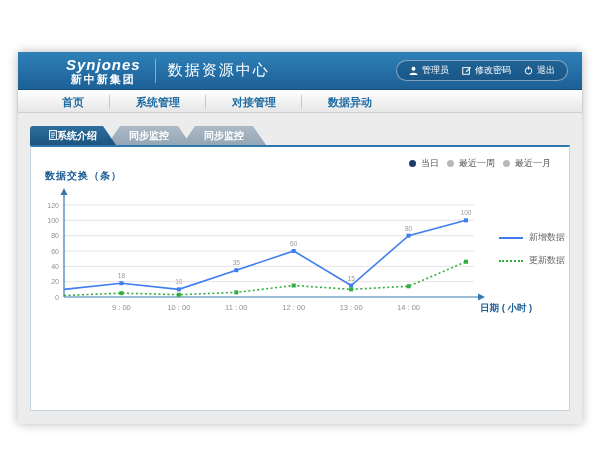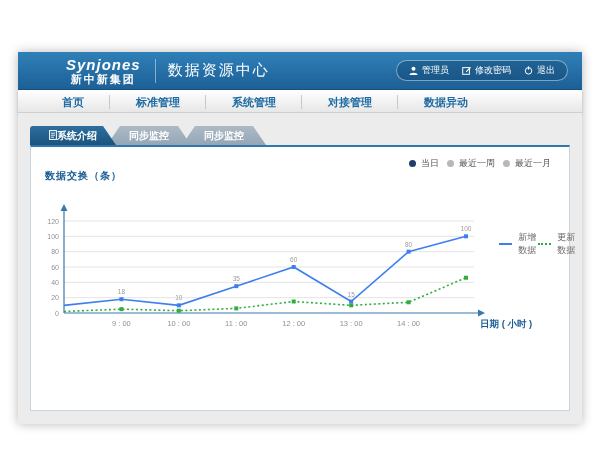--- a/index.html
+++ b/index.html
@@ -50,23 +50,23 @@
     border:1px solid #c6d4df; border-top:2px solid #2f78ad; }
 
   .radio-row { position:absolute; top:10px; right:18px; display:flex; gap:8px; }
   .radio-opt { display:flex; align-items:center; gap:5px; font-size:9px; color:#555; cursor:pointer; }
   .radio-dot { width:7px; height:7px; border-radius:50%; background:#b8b8b8; }
   .radio-opt.selected .radio-dot { background:#1f3c6b; }
 
   .y-axis-title { position:absolute; left:14px; top:22px; font-size:10px; font-weight:bold;
     color:#1a5c94; letter-spacing:1px; }
 
-  .chart-wrap { position:absolute; left:3px; top:52px; width:545px; height:142px; }
-
-  .series-legend { position:absolute; left:468px; top:84px; display:flex; flex-direction:row; }
+  .chart-wrap { position:absolute; left:3px; top:36px; width:545px; height:142px; }
+
+  .series-legend { position:absolute; left:468px; top:84px; display:flex; flex-direction:column; gap:10px; }
   .legend-row { display:flex; align-items:center; gap:6px; }
   .legend-label { font-size:9px; color:#666; }
   .swatch { width:24px; height:0; border-top-width:2px; }
   .swatch-solid { border-top-style:solid; border-top-color:#3f7ef0; }
   .swatch-dotted { border-top-style:dotted; border-top-color:#2fae3e; }
 
   .note { position:absolute; left:28px; right:16px; top:206px; font-size:8px; color:#6b6b6b;
     white-space:nowrap; overflow:hidden; }
   .note-prefix { color:#e60012; }
 </style>
@@ -109,21 +109,20 @@
               <line x1="5" y1="0.4" x2="5" y2="4" stroke="#fff" stroke-width="1.3"></line>
             </svg>
         </span>
         <span>退出</span>
       </div>
     </div>
   </div>
 
   <div class="nav">
     <div class="nav-item">首页</div>
-    <div class="nav-item">标准管理</div>
     <div class="nav-item">系统管理</div>
     <div class="nav-item">对接管理</div>
     <div class="nav-item">数据异动</div>
   </div>
 
   <div class="content">
 
     <div class="tabs">
       <div class="tab tab-active">
         <span>

